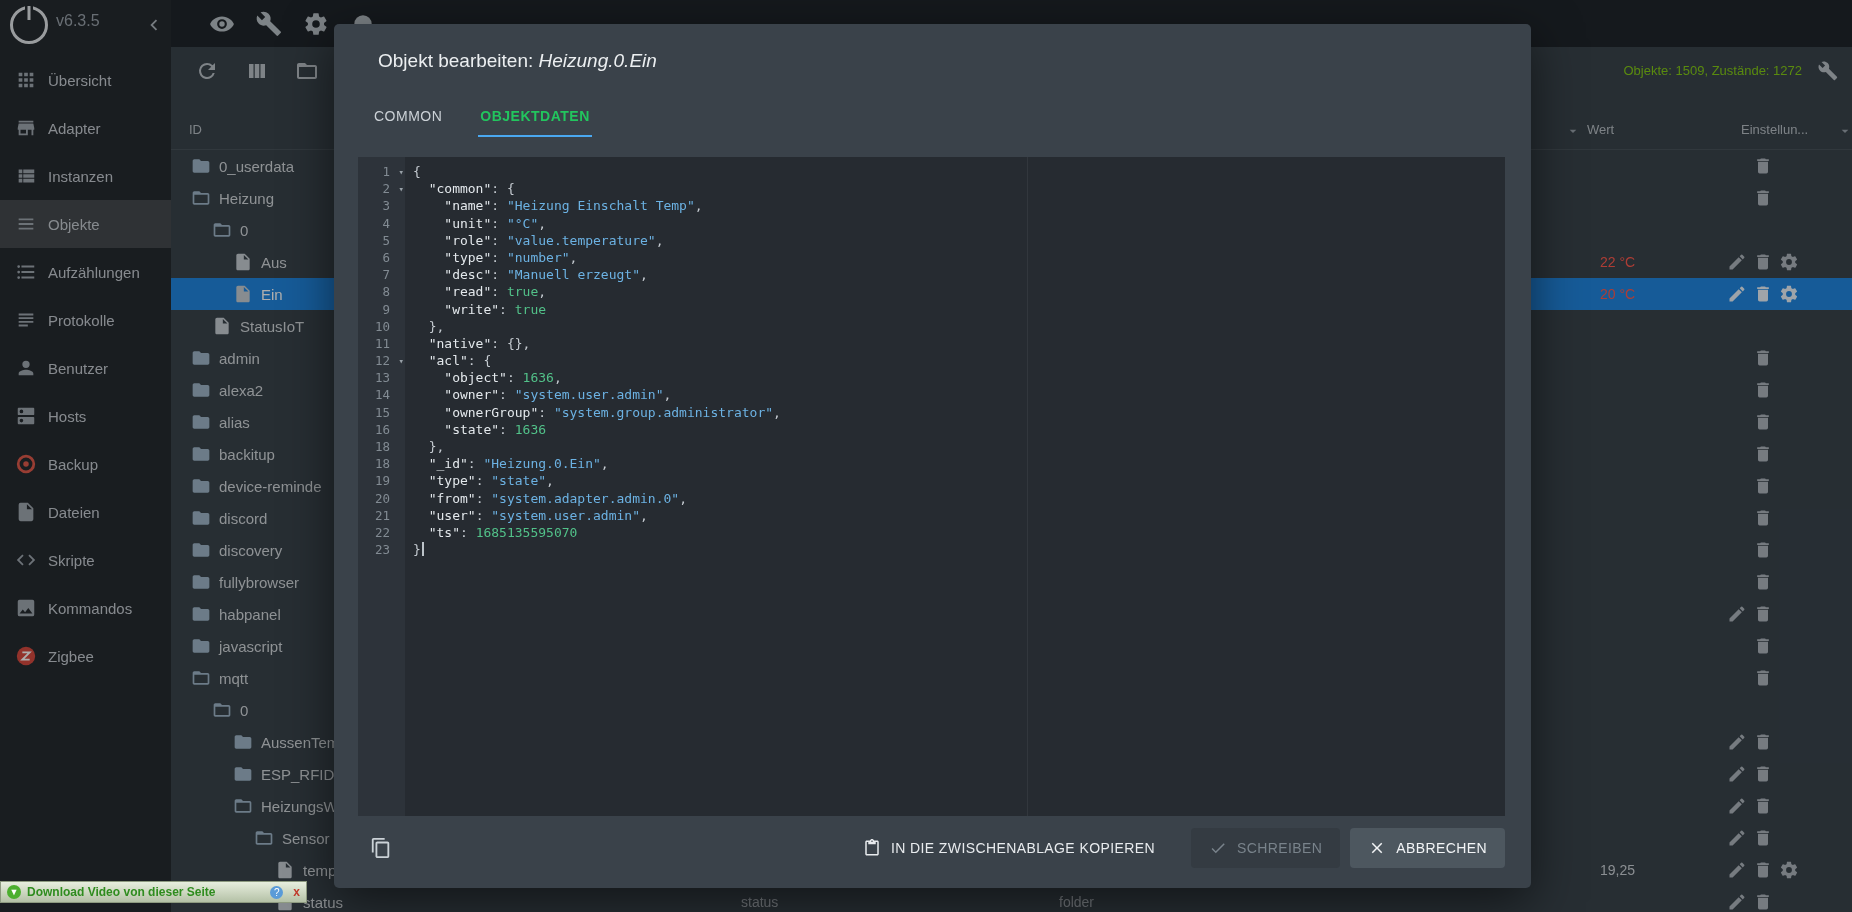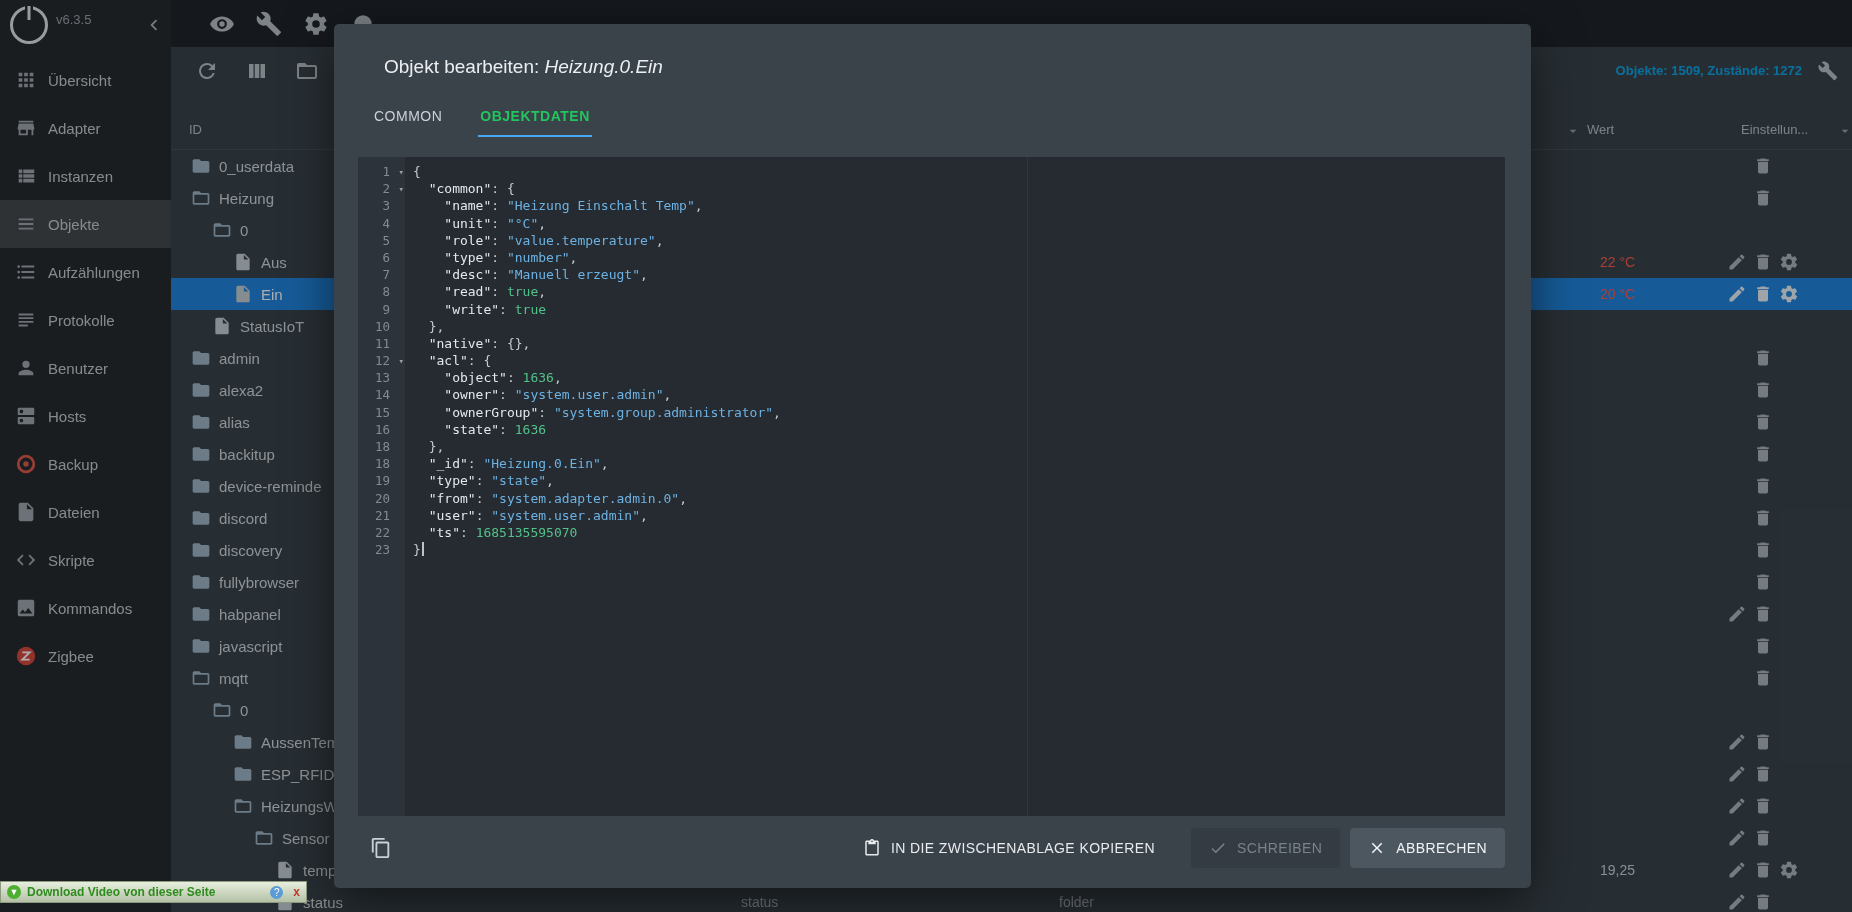--- a/index.html
+++ b/index.html
@@ -6,35 +6,35 @@
   *{box-sizing:border-box;}
   .stage{position:relative;width:1852px;height:912px;background:#3a444c;overflow:hidden;
          font-family:"Liberation Sans",sans-serif;color:#d6dbdf;}
 
   
   .sidebar{position:absolute;left:0;top:0;bottom:0;width:171px;background:#262b30;z-index:1;}
   .side-head{position:relative;height:52px;}
   .logo{position:absolute;left:10px;top:6px;width:38px;height:38px;border:3px solid #e2e6e9;border-radius:50%;}
   .logo::after{content:"";position:absolute;left:50%;top:-6px;width:8px;height:12px;background:#262b30;transform:translateX(-50%);}
   .logo::before{content:"";position:absolute;left:50%;top:-3px;width:3px;height:14px;background:#e2e6e9;transform:translateX(-50%);z-index:1;}
-  .version{position:absolute;left:56px;top:12px;font-size:13px;color:#9aa3ab;}
+  .version{position:absolute;left:56px;top:12px;font-size:16px;color:#9aa3ab;}
   .collapse{position:absolute;right:6px;top:14px;width:22px;height:22px;color:#aeb6bd;cursor:pointer;}
   .nav{padding-top:4px;}
   .nav-item{display:flex;align-items:center;height:48px;padding-left:15px;gap:11px;cursor:pointer;}
   .nav-item.selected{background:rgba(255,255,255,.15);}
   .nav-item .icon{width:22px;height:22px;color:#9fa8b0;flex:none;}
   .nav-label{font-size:15px;color:#c6ccd2;white-space:nowrap;}
 
   
   .main{position:absolute;left:171px;top:0;right:0;bottom:0;z-index:1;}
   .topbar{height:47px;background:#20262b;display:flex;align-items:center;gap:21px;padding-left:38px;}
   .topbar .icon{width:26px;height:26px;color:#b9c1c7;cursor:pointer;}
   .toolbar{height:48px;position:relative;display:flex;align-items:center;gap:26px;padding-left:24px;}
   .toolbar .icon{width:24px;height:24px;color:#bac2c8;cursor:pointer;}
-  .counts{position:absolute;right:50px;top:16px;font-size:13px;color:#0ea5e9;font-weight:bold;}
+  .counts{position:absolute;right:50px;top:16px;font-size:13px;color:#84cc16;}
   .tb-wrench{position:absolute;right:14px;top:14px;width:20px;height:20px;color:#bac2c8;cursor:pointer;}
   .listhead{position:relative;height:55px;border-bottom:1px solid #49535b;font-size:13px;color:#b9c0c6;}
   .lh-id{position:absolute;left:18px;bottom:12px;}
   .lh-caret1{position:absolute;left:1394px;bottom:10px;width:16px;height:16px;color:#9aa3ab;cursor:pointer;}
   .lh-wert{position:absolute;left:1416px;bottom:12px;}
   .lh-einst{position:absolute;left:1570px;bottom:12px;}
   .lh-caret2{position:absolute;left:1666px;bottom:10px;width:16px;height:16px;color:#9aa3ab;cursor:pointer;}
 
   .tree{position:relative;height:762px;}
   .trow{position:relative;height:32px;display:flex;align-items:center;cursor:pointer;}
@@ -50,21 +50,21 @@
   .tvalue{position:absolute;left:1429px;font-size:14px;color:#ccd2d7;}
   .tvalue.red{color:#ff5a4e;}
   .act{position:absolute;width:20px;height:20px;color:#aeb6bd;cursor:pointer;}
   .a-edit{left:1556px;} .a-del{left:1582px;} .a-gear{left:1608px;}
   .sel .act{color:#eaf2f9;}
 
   
   .overlay{position:absolute;inset:0;background:rgba(0,0,0,.32);z-index:5;}
   .dialog{position:absolute;left:334px;top:24px;width:1197px;height:864px;background:#3a424a;
           border-radius:5px;box-shadow:0 14px 50px rgba(0,0,0,.55);z-index:10;}
-  .dlg-title{position:absolute;left:38px;top:20px;margin:12px;font-size:19px;font-weight:400;color:#eceff1;}
+  .dlg-title{position:absolute;left:38px;top:20px;margin:6px;font-size:19px;font-weight:400;color:#eceff1;}
   .dlg-title i{font-style:italic;}
   .tabs{position:absolute;left:38px;top:72px;display:flex;gap:34px;}
   .tab{padding:12px 2px 11px;font-size:14px;font-weight:500;letter-spacing:.5px;color:#ccd2d7;
        border-bottom:2px solid transparent;cursor:pointer;}
   .tab.active{color:#22c55e;border-bottom-color:#4aa8f0;font-weight:bold;}
   .editor{position:absolute;left:24px;top:133px;width:1147px;height:659px;background:#262b31;display:flex;
           font-family:"DejaVu Sans Mono",monospace;font-size:13px;line-height:17.2px;cursor:text;}
   .gutter{width:47px;background:#2d333a;color:#828b93;text-align:right;padding-top:6px;flex:none;font-size:12.5px;}
   .gln{position:relative;height:17.2px;padding-right:15px;}
   .fold{position:absolute;right:1px;top:1px;font-size:9px;color:#98a1a8;}

